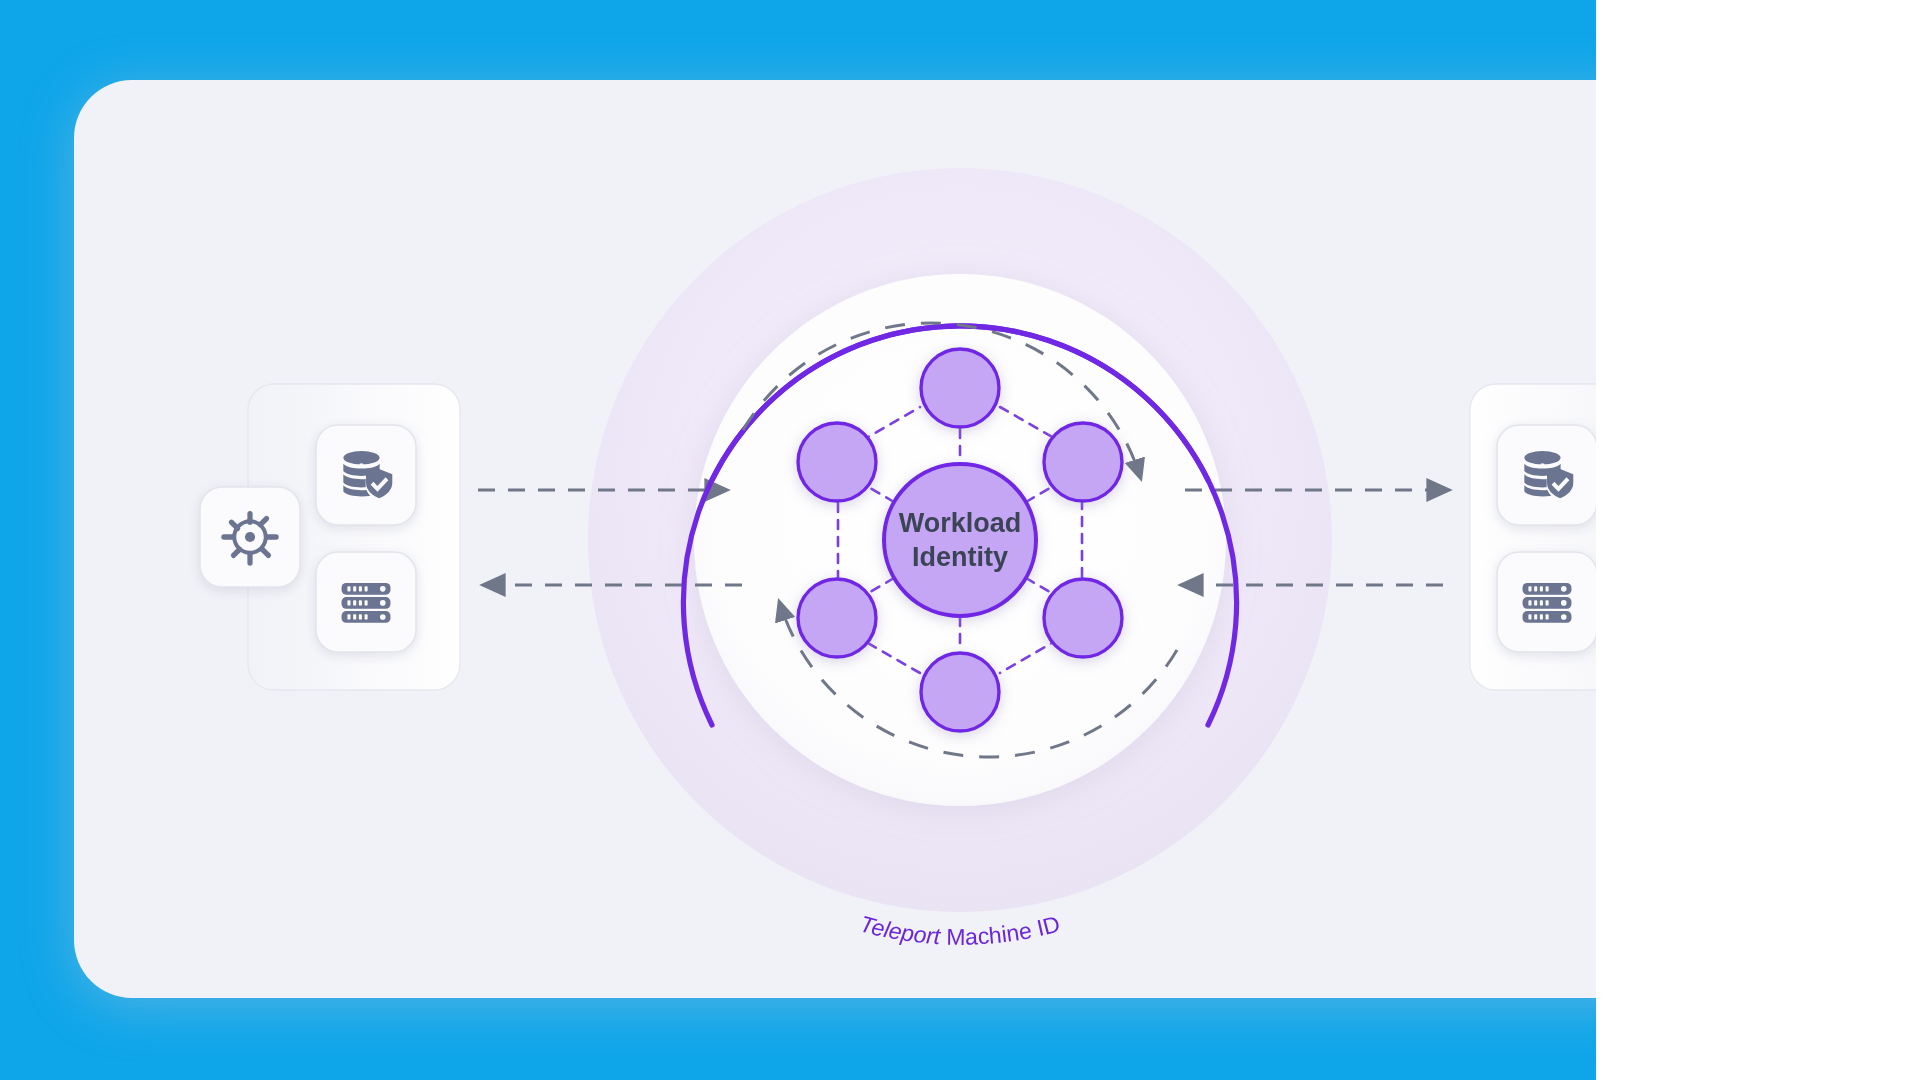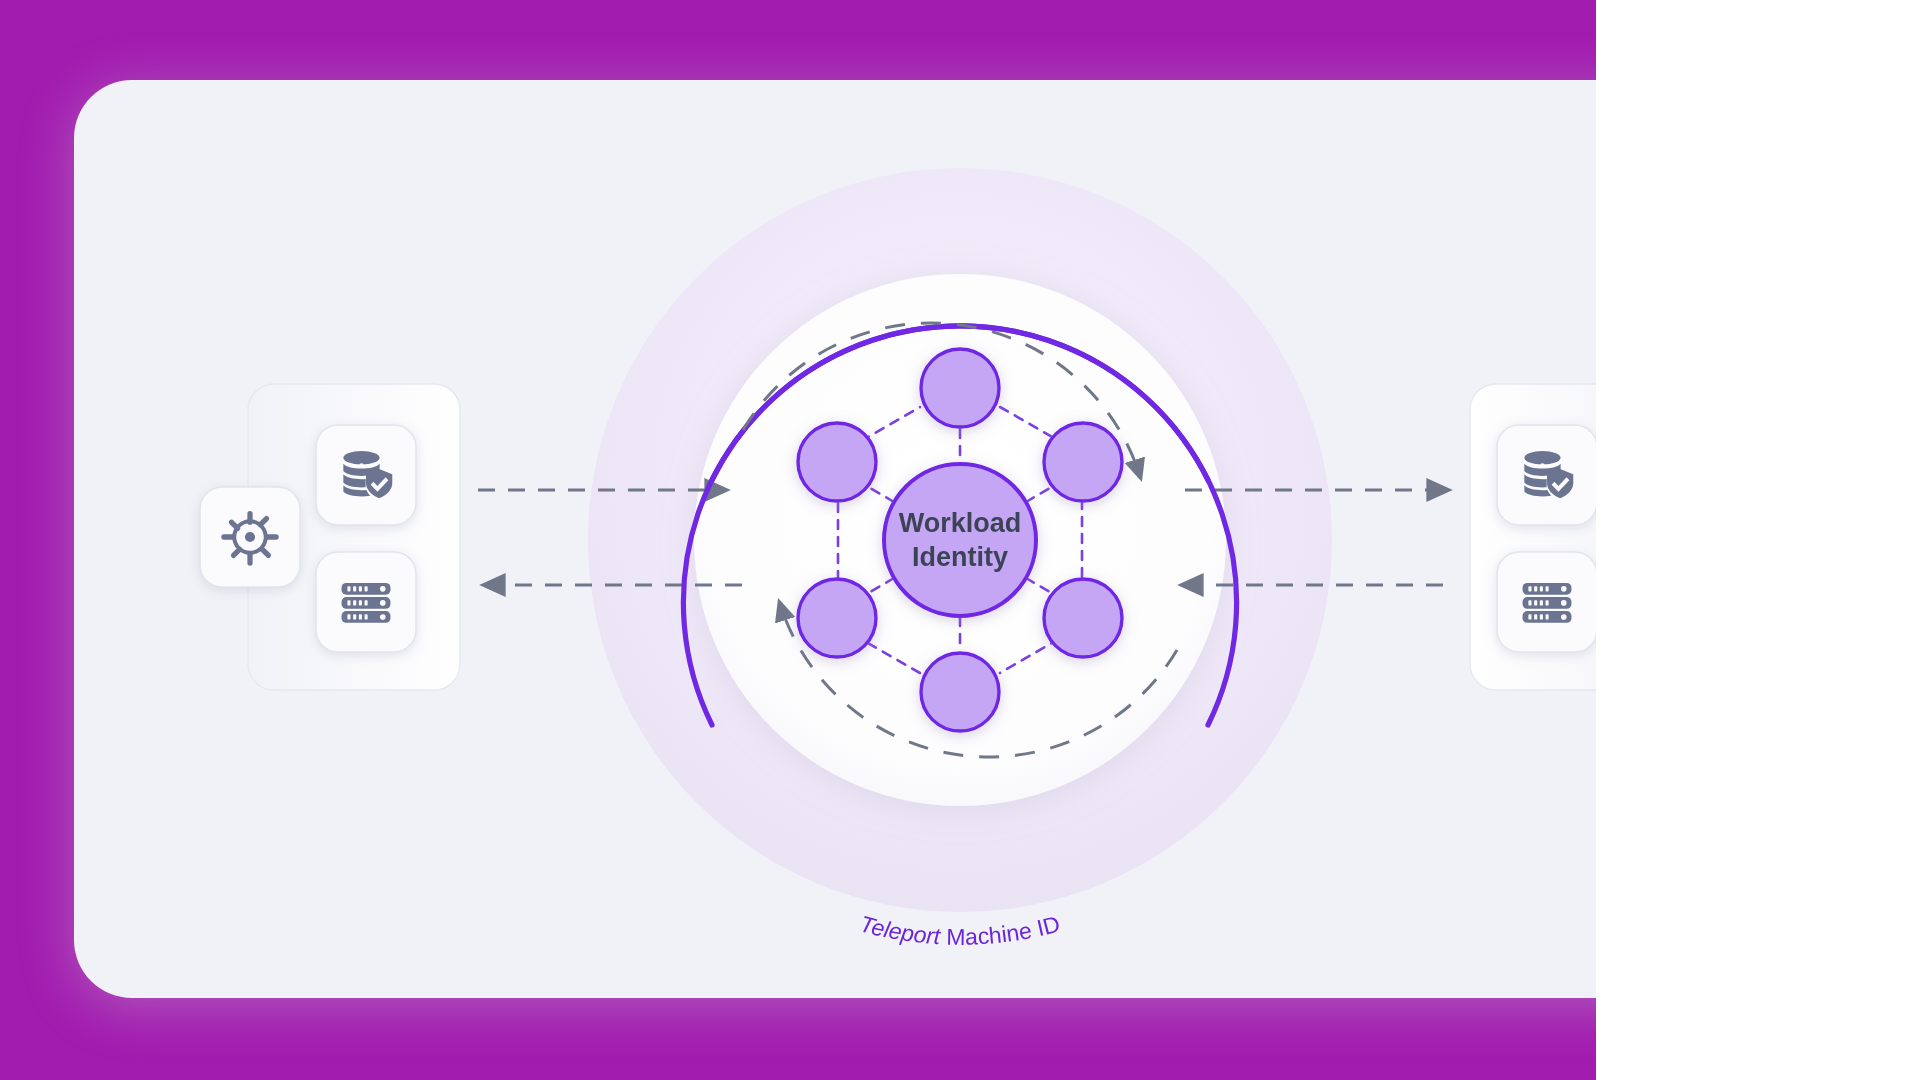--- a/index.html
+++ b/index.html
@@ -6,21 +6,21 @@
   html, body {
     margin: 0;
     padding: 0;
     background: #ffffff;
     font-family: "Liberation Sans", sans-serif;
   }
   #stage {
     position: relative;
     width: 1596px;
     height: 1080px;
-    background: #a21caf;
+    background: #0ea5e9;
     overflow: hidden;
   }
   #diagram-svg {
     position: absolute;
     top: 0;
     left: 0;
     width: 1920px;
     height: 1080px;
     display: block;
   }

